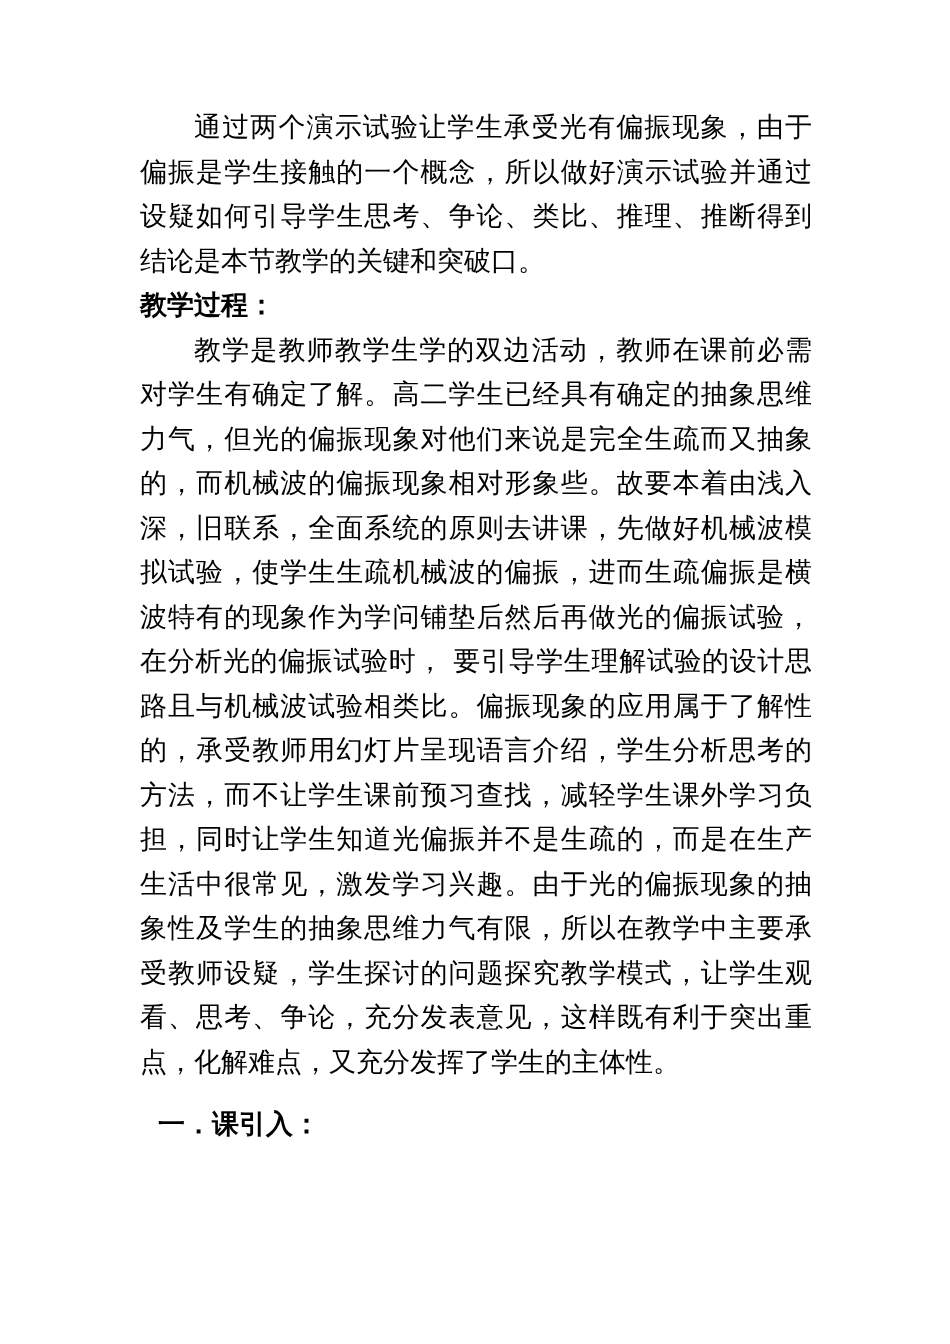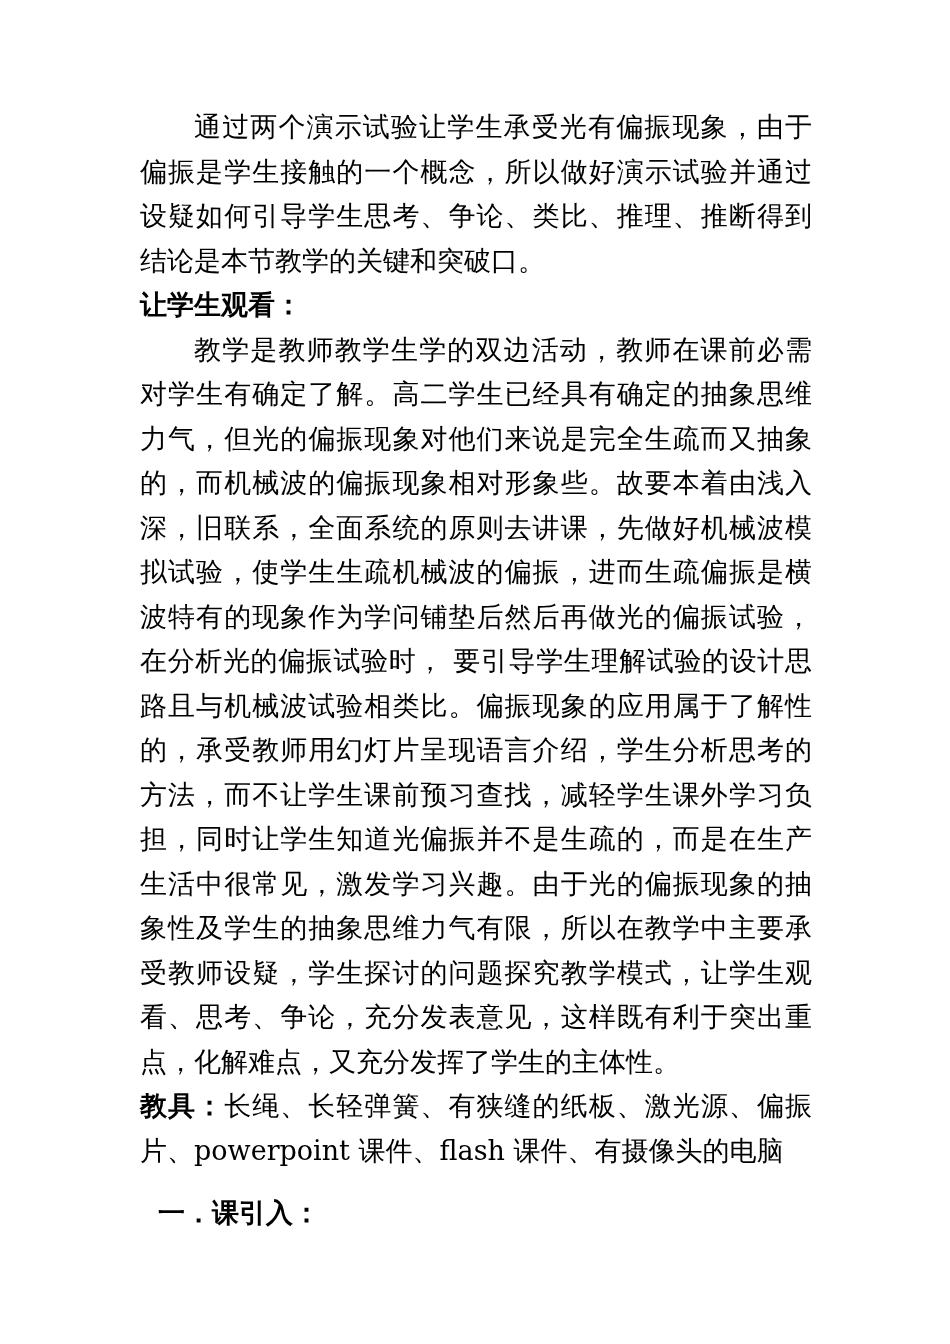--- a/index.html
+++ b/index.html
@@ -70,23 +70,22 @@
   }
 </style>
 </head>
 <body>
 
 <div class="page">
   <div class="doc-body">
 
     <p class="para">通过两个演示试验让学生承受光有偏振现象，由于偏振是学生接触的一个概念，所以做好演示试验并通过设疑如何引导学生思考、争论、类比、推理、推断得到结论是本节教学的关键和突破口。</p>
 
-    <p class="heading">让学生观看：</p>
+    <p class="heading">教学过程：</p>
 
     <p class="para">教学是教师教学生学的双边活动，教师在课前必需对学生有确定了解。高二学生已经具有确定的抽象思维力气，但光的偏振现象对他们来说是完全生疏而又抽象的，而机械波的偏振现象相对形象些。故要本着由浅入深，旧联系，全面系统的原则去讲课，先做好机械波模拟试验，使学生生疏机械波的偏振，进而生疏偏振是横波特有的现象作为学问铺垫后然后再做光的偏振试验，在分析光的偏振试验时， 要引导学生理解试验的设计思路且与机械波试验相类比。偏振现象的应用属于了解性的，承受教师用幻灯片呈现语言介绍，学生分析思考的方法，而不让学生课前预习查找，减轻学生课外学习负担，同时让学生知道光偏振并不是生疏的，而是在生产生活中很常见，激发学习兴趣。由于光的偏振现象的抽象性及学生的抽象思维力气有限，所以在教学中主要承受教师设疑，学生探讨的问题探究教学模式，让学生观看、思考、争论，充分发表意见，这样既有利于突出重点，化解难点，又充分发挥了学生的主体性。</p>
 
-    <p class="runin"><span class="label">教具：</span><span class="value">长绳、长轻弹簧、有狭缝的纸板、激光源、偏振片、powerpoint 课件、flash 课件、有摄像头的电脑</span></p>
 
 
     <p class="numbered">一．课引入：</p>
 
   </div>
 </div>
 
 </body></html>

